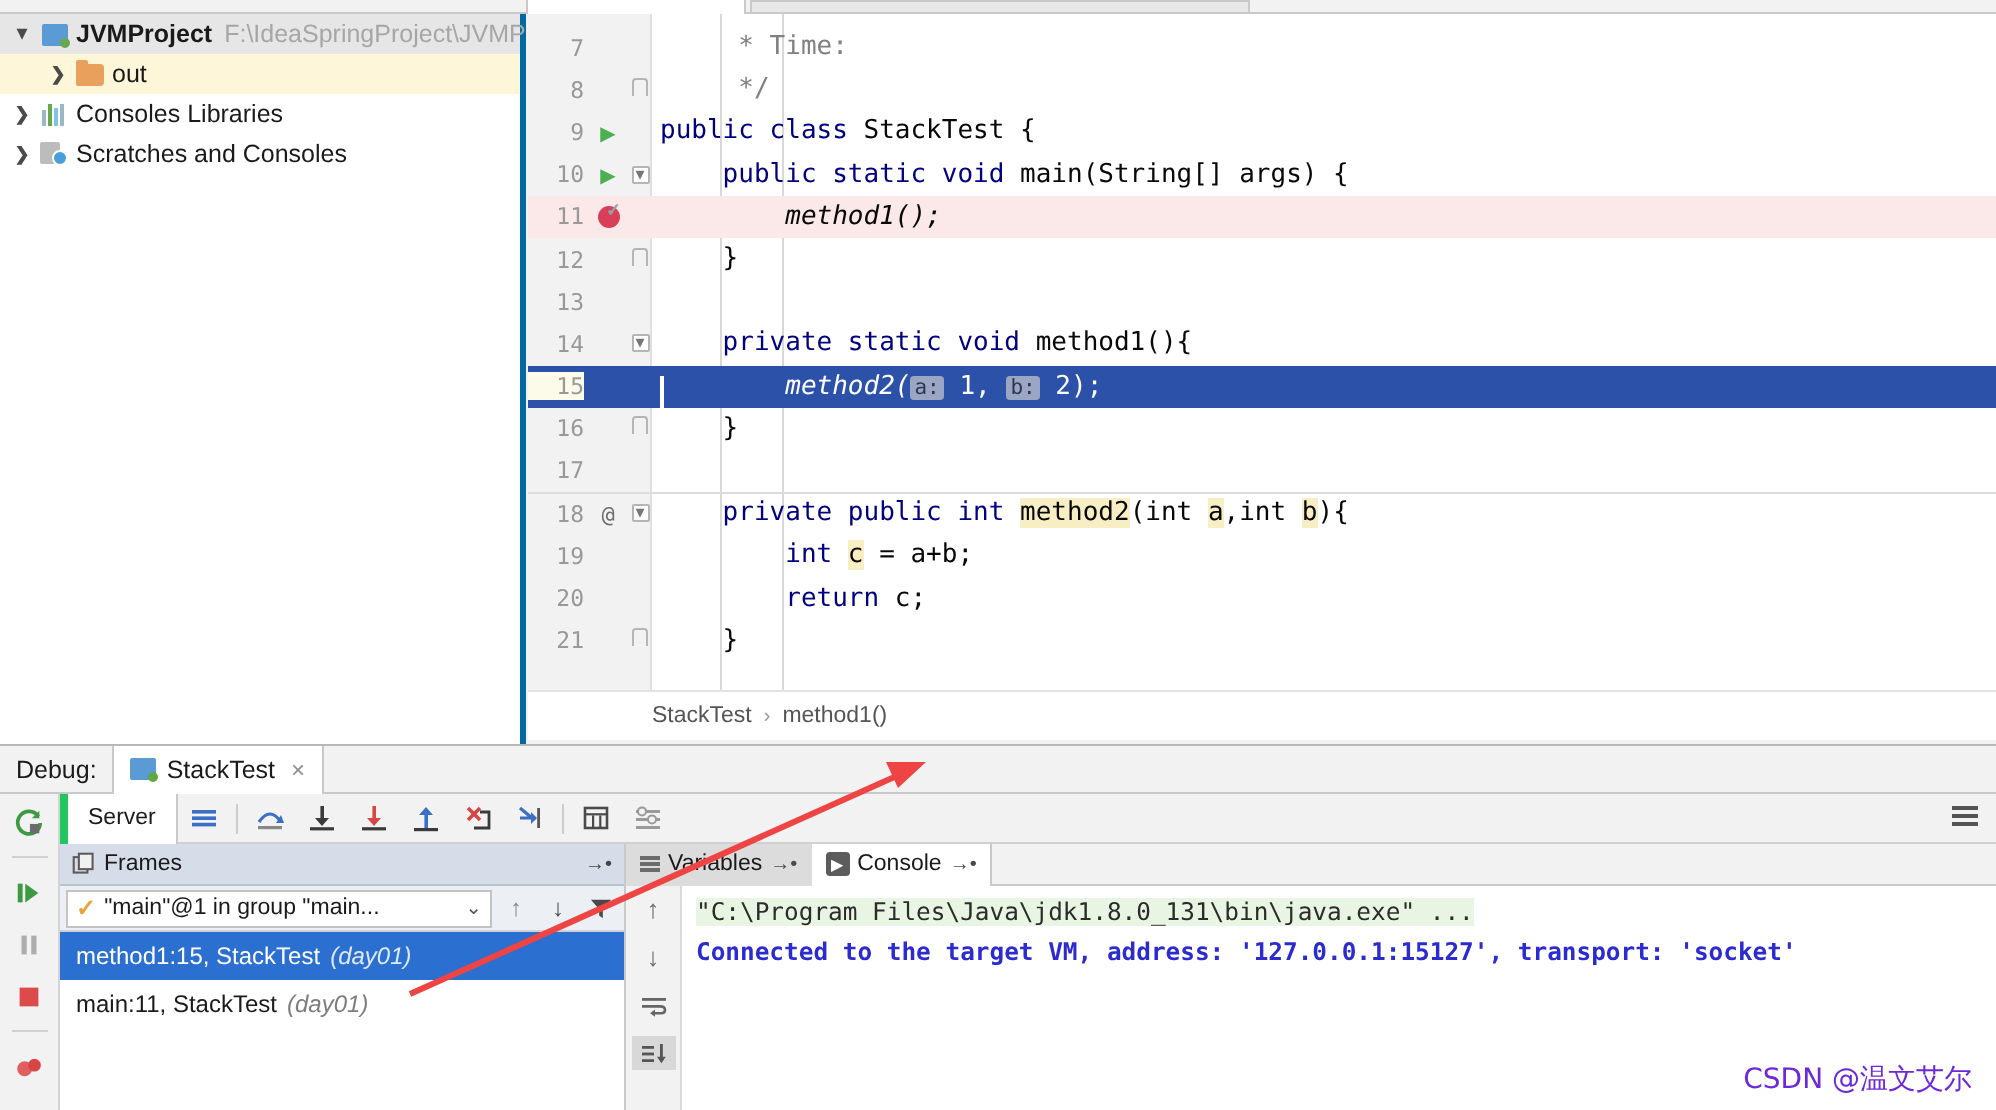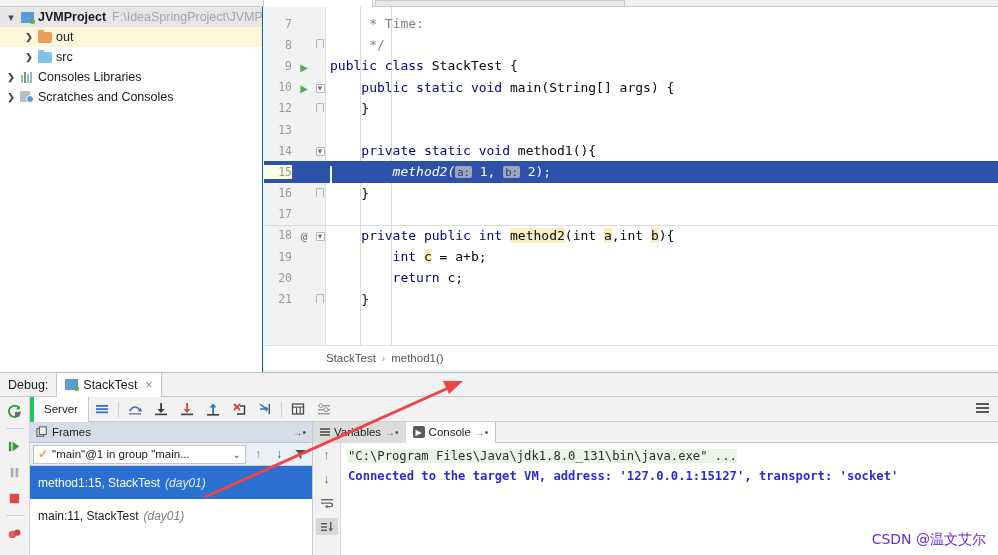--- a/index.html
+++ b/index.html
@@ -25,21 +25,21 @@
     background: #ffffff; border-left: 1px solid #c9c9c9; border-right: 1px solid #c9c9c9;
   }
   .top-strip .tab-b {
     position: absolute; left: 375px; top: 0; width: 250px; height: 6px;
     background: #e8e8e8; border: 1px solid #c9c9c9; border-bottom: none;
   }
 
   
   .project-tree {
     position: absolute; left: 0; top: 7px; width: 263px; height: 365px;
-    background: #ffffff; border-right: 1px solid #0369a1;
+    background: #ffffff; border-right: 3px solid #0369a1;
     font-size: 12.5px; color: #1a1a1a;
   }
   .tree-row {
     display: flex; align-items: center; height: 20px; padding-left: 4px;
     white-space: nowrap; cursor: default;
   }
   .tree-row.sel-grey { background: #e6e6e6; }
   .tree-row.sel-yellow { background: #fdf6d8; }
   .arrow {
     width: 14px; text-align: center; color: #4a4a4a;
@@ -197,21 +197,21 @@
     height: 23px; background: #eceff3; border-bottom: 1px solid #cdd2da;
     display: flex; align-items: center; padding: 0 3px; gap: 3px;
   }
   .thread-combo {
     flex: 1; height: 19px; background: #ffffff; border: 1px solid #c3c3c3;
     display: flex; align-items: center; gap: 4px; padding: 0 4px;
     font-size: 11.5px; color: #1a1a1a; white-space: nowrap; overflow: hidden;
   }
   .chk-orange { color: #e8a33d; font-weight: bold; font-size: 12px; }
   .frame-row {
-    height: 33px; display: flex; align-items: center; padding-left: 8px;
+    height: 24px; display: flex; align-items: center; padding-left: 8px;
     font-size: 12px; color: #1a1a1a; white-space: nowrap;
   }
   .frame-row.active { background: #2b6fd1; color: #ffffff; }
   .frame-row .mod { font-style: italic; color: #7d7d7d; margin-left: 5px; }
   .frame-row.active .mod { color: #dfe9fb; }
 
   
   .console-pane {
     position: absolute; left: 313px; top: 49px; width: 685px; height: 134px;
     background: #ffffff;
@@ -292,27 +292,20 @@
         <span class="ilabel bold">JVMProject</span>
         <span class="path-grey">F:\IdeaSpringProject\JVMP</span>
       </div>
       <div class="tree-row sel-yellow" style="padding-left: 22px;">
         <span class="arrow right"></span>
         <span class="ticon">
           <span class="ic-folder orange"></span>
         </span>
         <span class="ilabel">out</span>
       </div>
-      <div class="tree-row" style="padding-left: 22px;">
-        <span class="arrow right"></span>
-        <span class="ticon">
-          <span class="ic-folder blue"></span>
-        </span>
-        <span class="ilabel">src</span>
-      </div>
       <div class="tree-row" style="padding-left: 4px;">
         <span class="arrow right"></span>
         <span class="ticon">
           <span class="ic-lib">
             <i></i>
             <i></i>
             <i></i>
             <i></i>
           </span>
         </span>
@@ -352,20 +345,26 @@
           <span class="gmark"><span class="run-tri">▶</span></span>
           <span class="fold"></span>
           <span class="ctext" style="position:absolute;left:62px;"><span class="kw">public class </span>StackTest {</span>
         </div>
         <div class="line">
           <span class="lnum">10</span>
           <span class="gmark"><span class="run-tri">▶</span></span>
           <span class="fold"><span class="fold-box">▾</span></span>
           <span class="ctext" style="position:absolute;left:62px;"><span class="kw">    public static void </span>main(String[] args) {</span>
         </div>
+        <div class="line row-bp">
+          <span class="lnum">11</span>
+          <span class="gmark"><span class="bp"></span></span>
+          <span class="fold"></span>
+          <span class="ctext" style="position:absolute;left:62px;"><span class="mth">        method1();</span></span>
+        </div>
         <div class="line">
           <span class="lnum">12</span>
           <span class="gmark"></span>
           <span class="fold"><span class="fold-cap"></span></span>
           <span class="ctext" style="position:absolute;left:62px;">    }</span>
         </div>
         <div class="line">
           <span class="lnum">13</span>
           <span class="gmark"></span>
           <span class="fold"></span>

